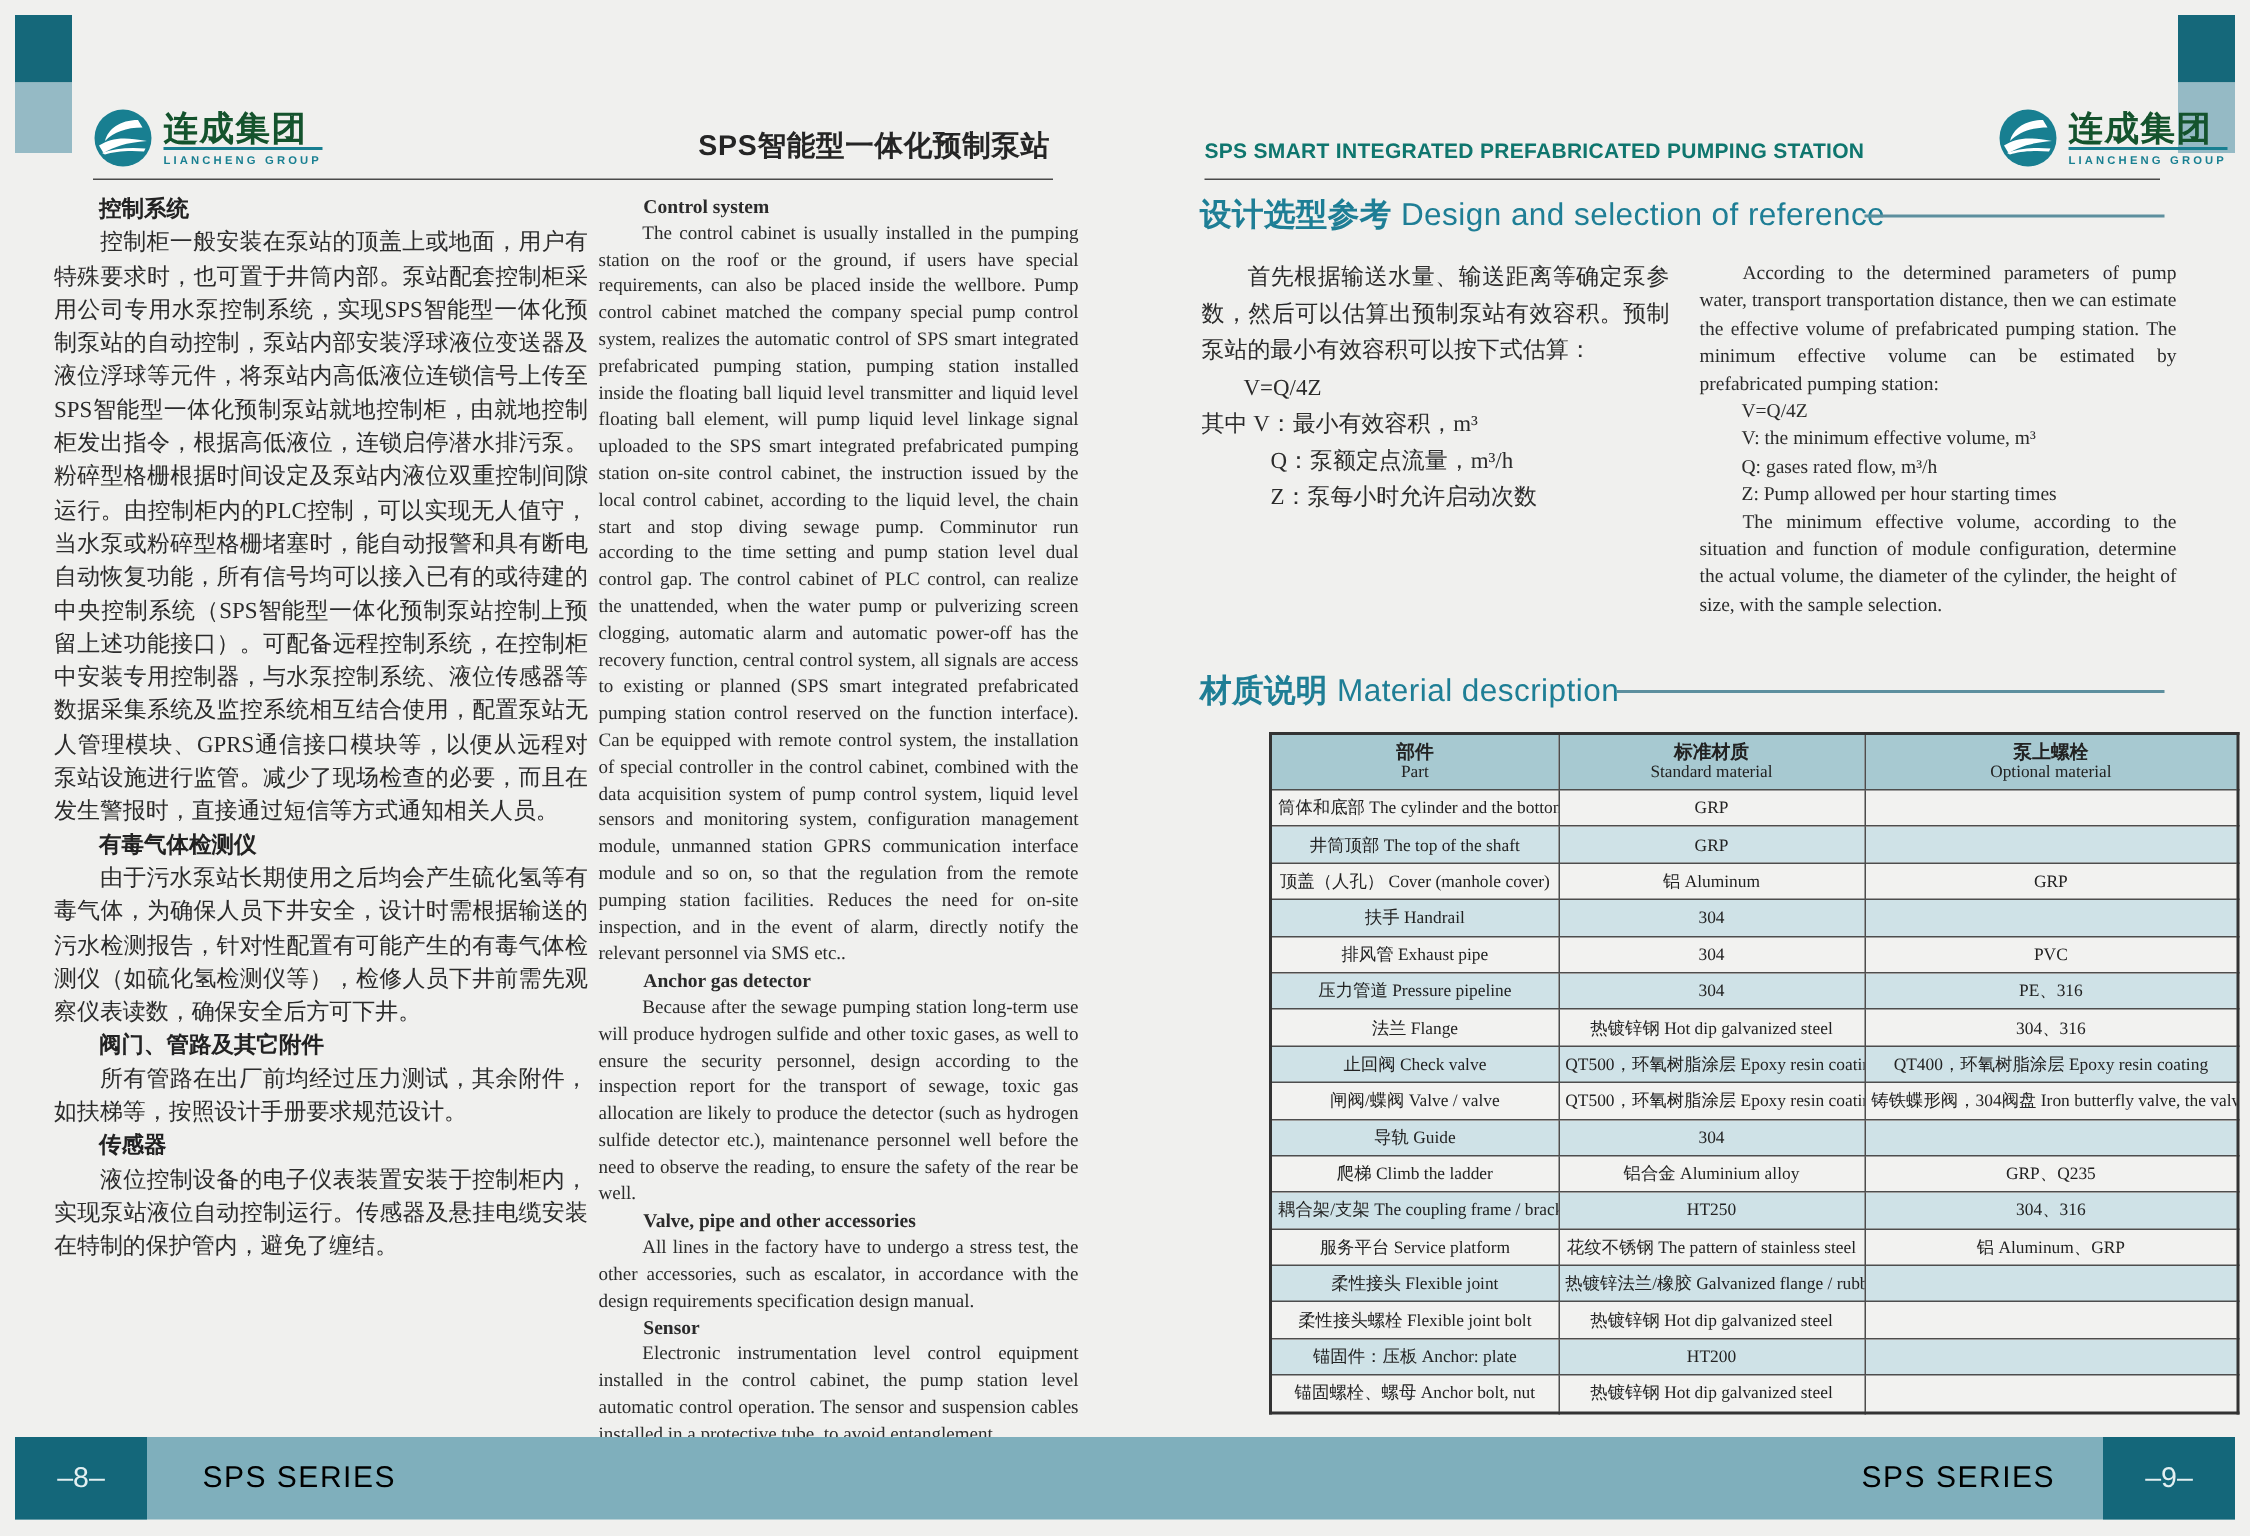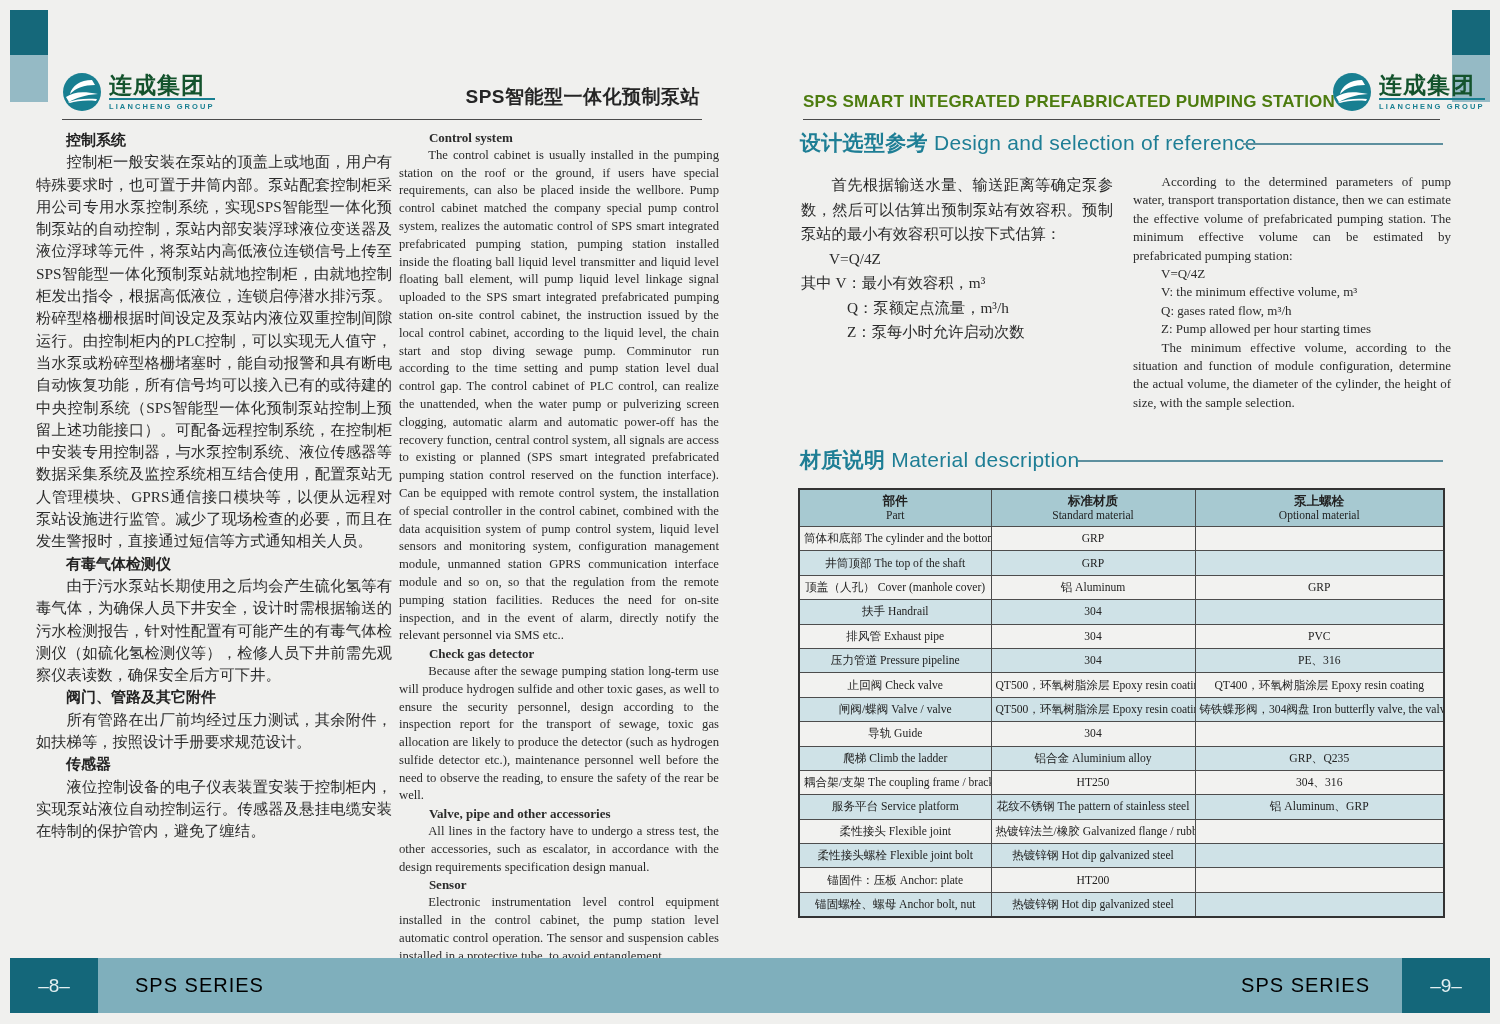--- a/index.html
+++ b/index.html
@@ -15,21 +15,21 @@
   .logo-l{left:62px;top:72px;} .logo-r{left:1332px;top:72px;}
   .logo svg{width:40px;height:40px;display:block;}
   .logo-zh{font-family:"Liberation Sans",sans-serif;font-weight:bold;font-size:23px;
            color:#14532d;letter-spacing:1px;line-height:24px;}
   .logo-en{font-family:"Liberation Sans",sans-serif;font-weight:bold;font-size:7.5px;
            color:#187f91;letter-spacing:2.1px;border-top:2px solid #187f91;padding-top:2px;margin-top:1px;}
   
   .title-zh{position:absolute;right:800px;top:84px;width:640px;text-align:right;
             font-family:"Liberation Sans",sans-serif;font-weight:bold;font-size:19px;color:#252525;letter-spacing:0.5px;}
   .title-en{position:absolute;left:803px;top:92px;font-family:"Liberation Sans",sans-serif;
-            font-weight:bold;font-size:17px;color:#4d7c0f;letter-spacing:0.2px;}
+            font-weight:bold;font-size:14px;color:#0f766e;letter-spacing:0.2px;}
   .hrule{position:absolute;height:1px;background:#4a4a4a;top:119px;}
   .hrule.l{left:62px;width:640px;} .hrule.r{left:803px;width:637px;}
   
   .col{position:absolute;top:129px;}
   .col-zh{left:36px;width:356px;font-size:15.3px;line-height:22.3px;}
   .col-zh p{margin:0;text-align:justify;text-indent:2em;}
   .col-zh h3{margin:0;font-family:"Liberation Sans",sans-serif;font-size:15px;
              font-weight:bold;text-indent:2em;line-height:22.3px;color:#222;}
   .col-en{left:399px;width:320px;font-size:12.7px;line-height:17.8px;}
   .col-en p{margin:0;text-align:justify;text-indent:2.3em;}
@@ -42,21 +42,21 @@
   
   .design-col{position:absolute;top:173px;}
   .dz{left:801px;width:312px;font-size:15.3px;line-height:24.5px;}
   .dz p{margin:0;text-align:justify;text-indent:2em;}
   .dz .fline{text-indent:0;text-align:left;}
   .dz .i1{padding-left:28px;} .dz .i2{padding-left:46px;}
   .de{left:1133px;width:318px;font-size:13px;line-height:18.4px;}
   .de p{margin:0;text-align:justify;text-indent:2.2em;}
   .de .fline{text-indent:0;text-align:left;padding-left:28px;}
   
-  table.mat{position:absolute;left:798px;top:488px;width:645px;border-collapse:collapse;
+  table.mat{position:absolute;left:846px;top:488px;width:645px;border-collapse:collapse;
             table-layout:fixed;font-size:12px;color:#222;}
   table.mat td,table.mat th{border:1px solid #4d4d4d;text-align:center;vertical-align:middle;
             padding:0 4px;overflow:hidden;white-space:nowrap;}
   table.mat{border:2px solid #333;}
   table.mat th{background:#a7c9d1;height:36px;font-weight:normal;}
   table.mat th .h-zh{display:block;font-size:12.5px;line-height:15px;font-weight:bold;}
   table.mat th .h-en{display:block;font-size:11.5px;line-height:13px;font-family:Liberation Serif, serif;}
   table.mat td{height:23.4px;font-size:11.6px;}
   table.mat tbody tr:nth-child(odd){background:#f2f2f0;}
   table.mat tbody tr:nth-child(even){background:#cfe2e7;}
@@ -122,21 +122,21 @@
     <p>由于污水泵站长期使用之后均会产生硫化氢等有毒气体，为确保人员下井安全，设计时需根据输送的污水检测报告，针对性配置有可能产生的有毒气体检测仪（如硫化氢检测仪等），检修人员下井前需先观察仪表读数，确保安全后方可下井。</p>
     <h3>阀门、管路及其它附件</h3>
     <p>所有管路在出厂前均经过压力测试，其余附件，如扶梯等，按照设计手册要求规范设计。</p>
     <h3>传感器</h3>
     <p>液位控制设备的电子仪表装置安装于控制柜内，实现泵站液位自动控制运行。传感器及悬挂电缆安装在特制的保护管内，避免了缠结。</p>
   </div>
 
   <div class="col col-en">
     <h3>Control system</h3>
     <p>The control cabinet is usually installed in the pumping station on the roof or the ground, if users have special requirements, can also be placed inside the wellbore. Pump control cabinet matched the company special pump control system, realizes the automatic control of SPS smart integrated prefabricated pumping station, pumping station installed inside the floating ball liquid level transmitter and liquid level floating ball element, will pump liquid level linkage signal uploaded to the SPS smart integrated prefabricated pumping station on-site control cabinet, the instruction issued by the local control cabinet, according to the liquid level, the chain start and stop diving sewage pump. Comminutor run according to the time setting and pump station level dual control gap. The control cabinet of PLC control, can realize the unattended, when the water pump or pulverizing screen clogging, automatic alarm and automatic power-off has the recovery function, central control system, all signals are access to existing or planned (SPS smart integrated prefabricated pumping station control reserved on the function interface). Can be equipped with remote control system, the installation of special controller in the control cabinet, combined with the data acquisition system of pump control system, liquid level sensors and monitoring system, configuration management module, unmanned station GPRS communication interface module and so on, so that the regulation from the remote pumping station facilities. Reduces the need for on-site inspection, and in the event of alarm, directly notify the relevant personnel via SMS etc..</p>
-    <h3>Check gas detector</h3>
+    <h3>Anchor gas detector</h3>
     <p>Because after the sewage pumping station long-term use will produce hydrogen sulfide and other toxic gases, as well to ensure the security personnel, design according to the inspection report for the transport of sewage, toxic gas allocation are likely to produce the detector (such as hydrogen sulfide detector etc.), maintenance personnel well before the need to observe the reading, to ensure the safety of the rear be well.</p>
     <h3>Valve, pipe and other accessories</h3>
     <p>All lines in the factory have to undergo a stress test, the other accessories, such as escalator, in accordance with the design requirements specification design manual.</p>
     <h3>Sensor</h3>
     <p>Electronic instrumentation level control equipment installed in the control cabinet, the pump station level automatic control operation. The sensor and suspension cables installed in a protective tube, to avoid entanglement.</p>
   </div>
 
   <div class="sec-title" style="left:800px;top:129px;"><span>设计选型参考</span><span class="lat"> Design and selection of reference</span></div>
   <div class="trule" style="left:1243px;top:143px;width:200px;"></div>
 
@@ -207,20 +207,25 @@
           <td>排风管  Exhaust pipe</td>
           <td>304</td>
           <td>PVC</td>
         </tr>
       <tr>
           <td>压力管道  Pressure pipeline</td>
           <td>304</td>
           <td>PE、316</td>
         </tr>
       <tr>
+          <td>法兰  Flange</td>
+          <td>热镀锌钢 Hot dip galvanized steel</td>
+          <td>304、316</td>
+        </tr>
+      <tr>
           <td>止回阀  Check valve</td>
           <td>QT500，环氧树脂涂层 Epoxy resin coating</td>
           <td>QT400，环氧树脂涂层 Epoxy resin coating</td>
         </tr>
       <tr>
           <td>闸阀/蝶阀  Valve / valve</td>
           <td>QT500，环氧树脂涂层 Epoxy resin coating</td>
           <td>铸铁蝶形阀，304阀盘 Iron butterfly valve, the valve disc 304</td>
         </tr>
       <tr>

